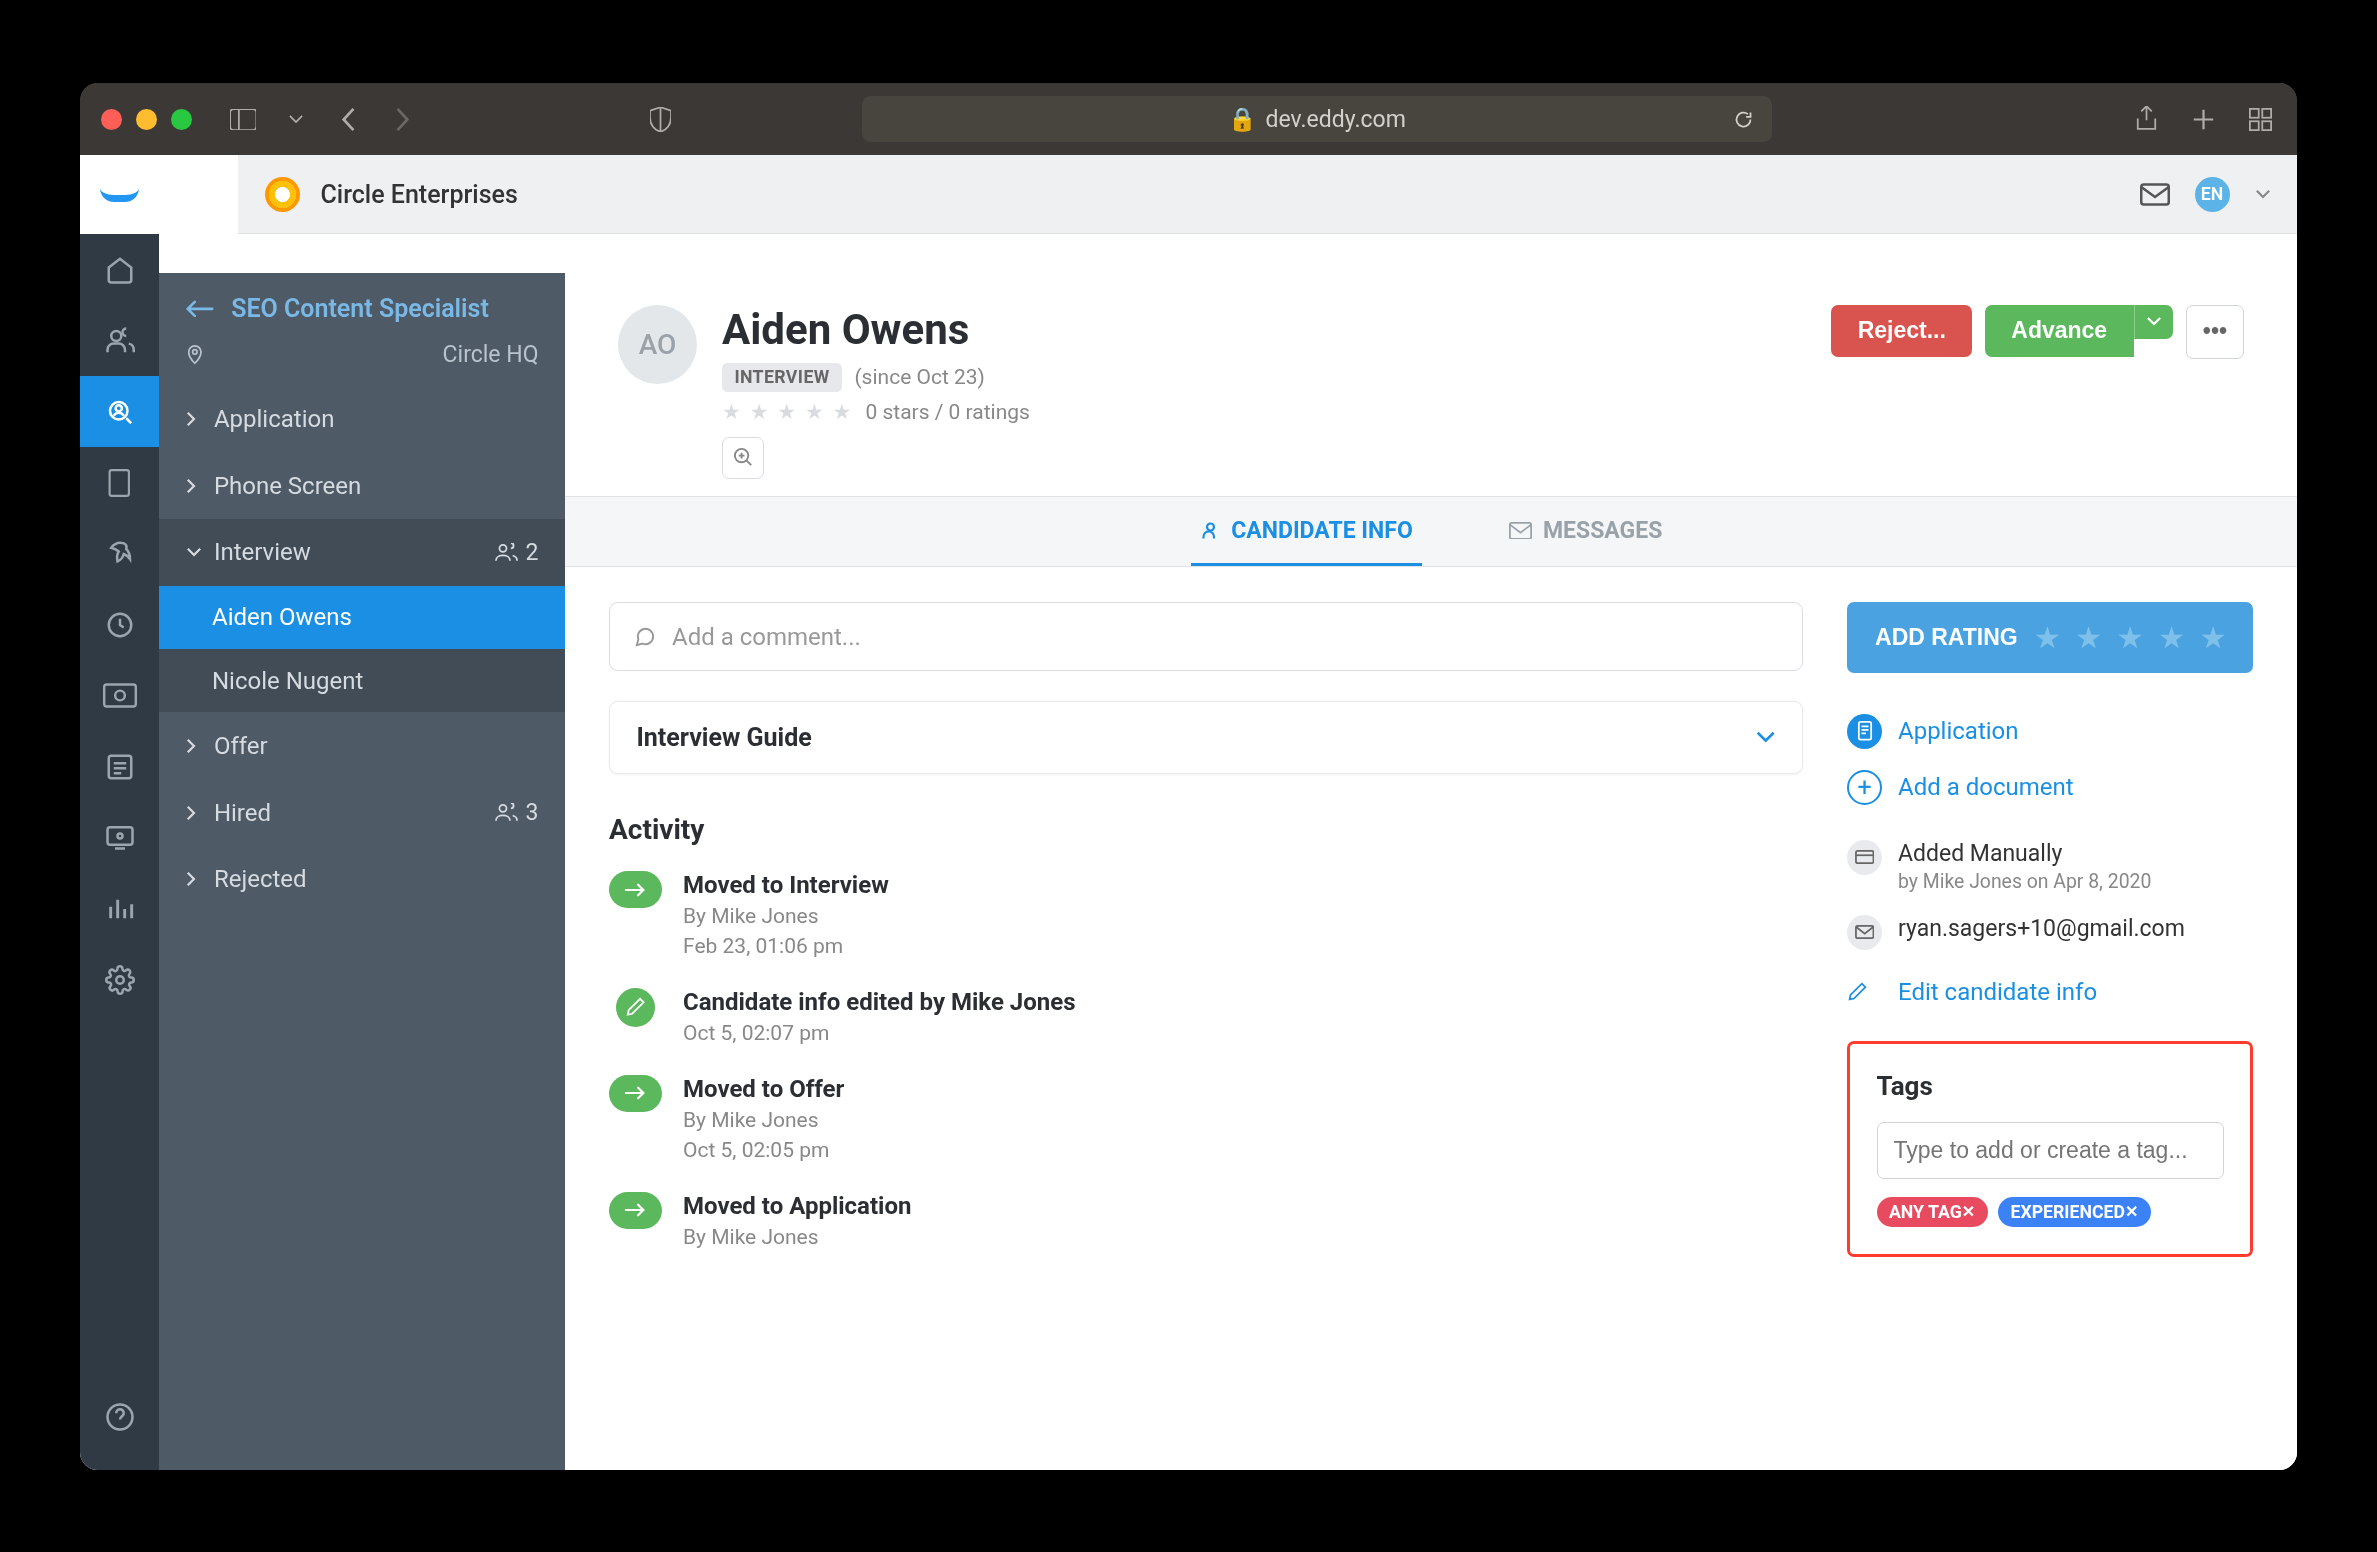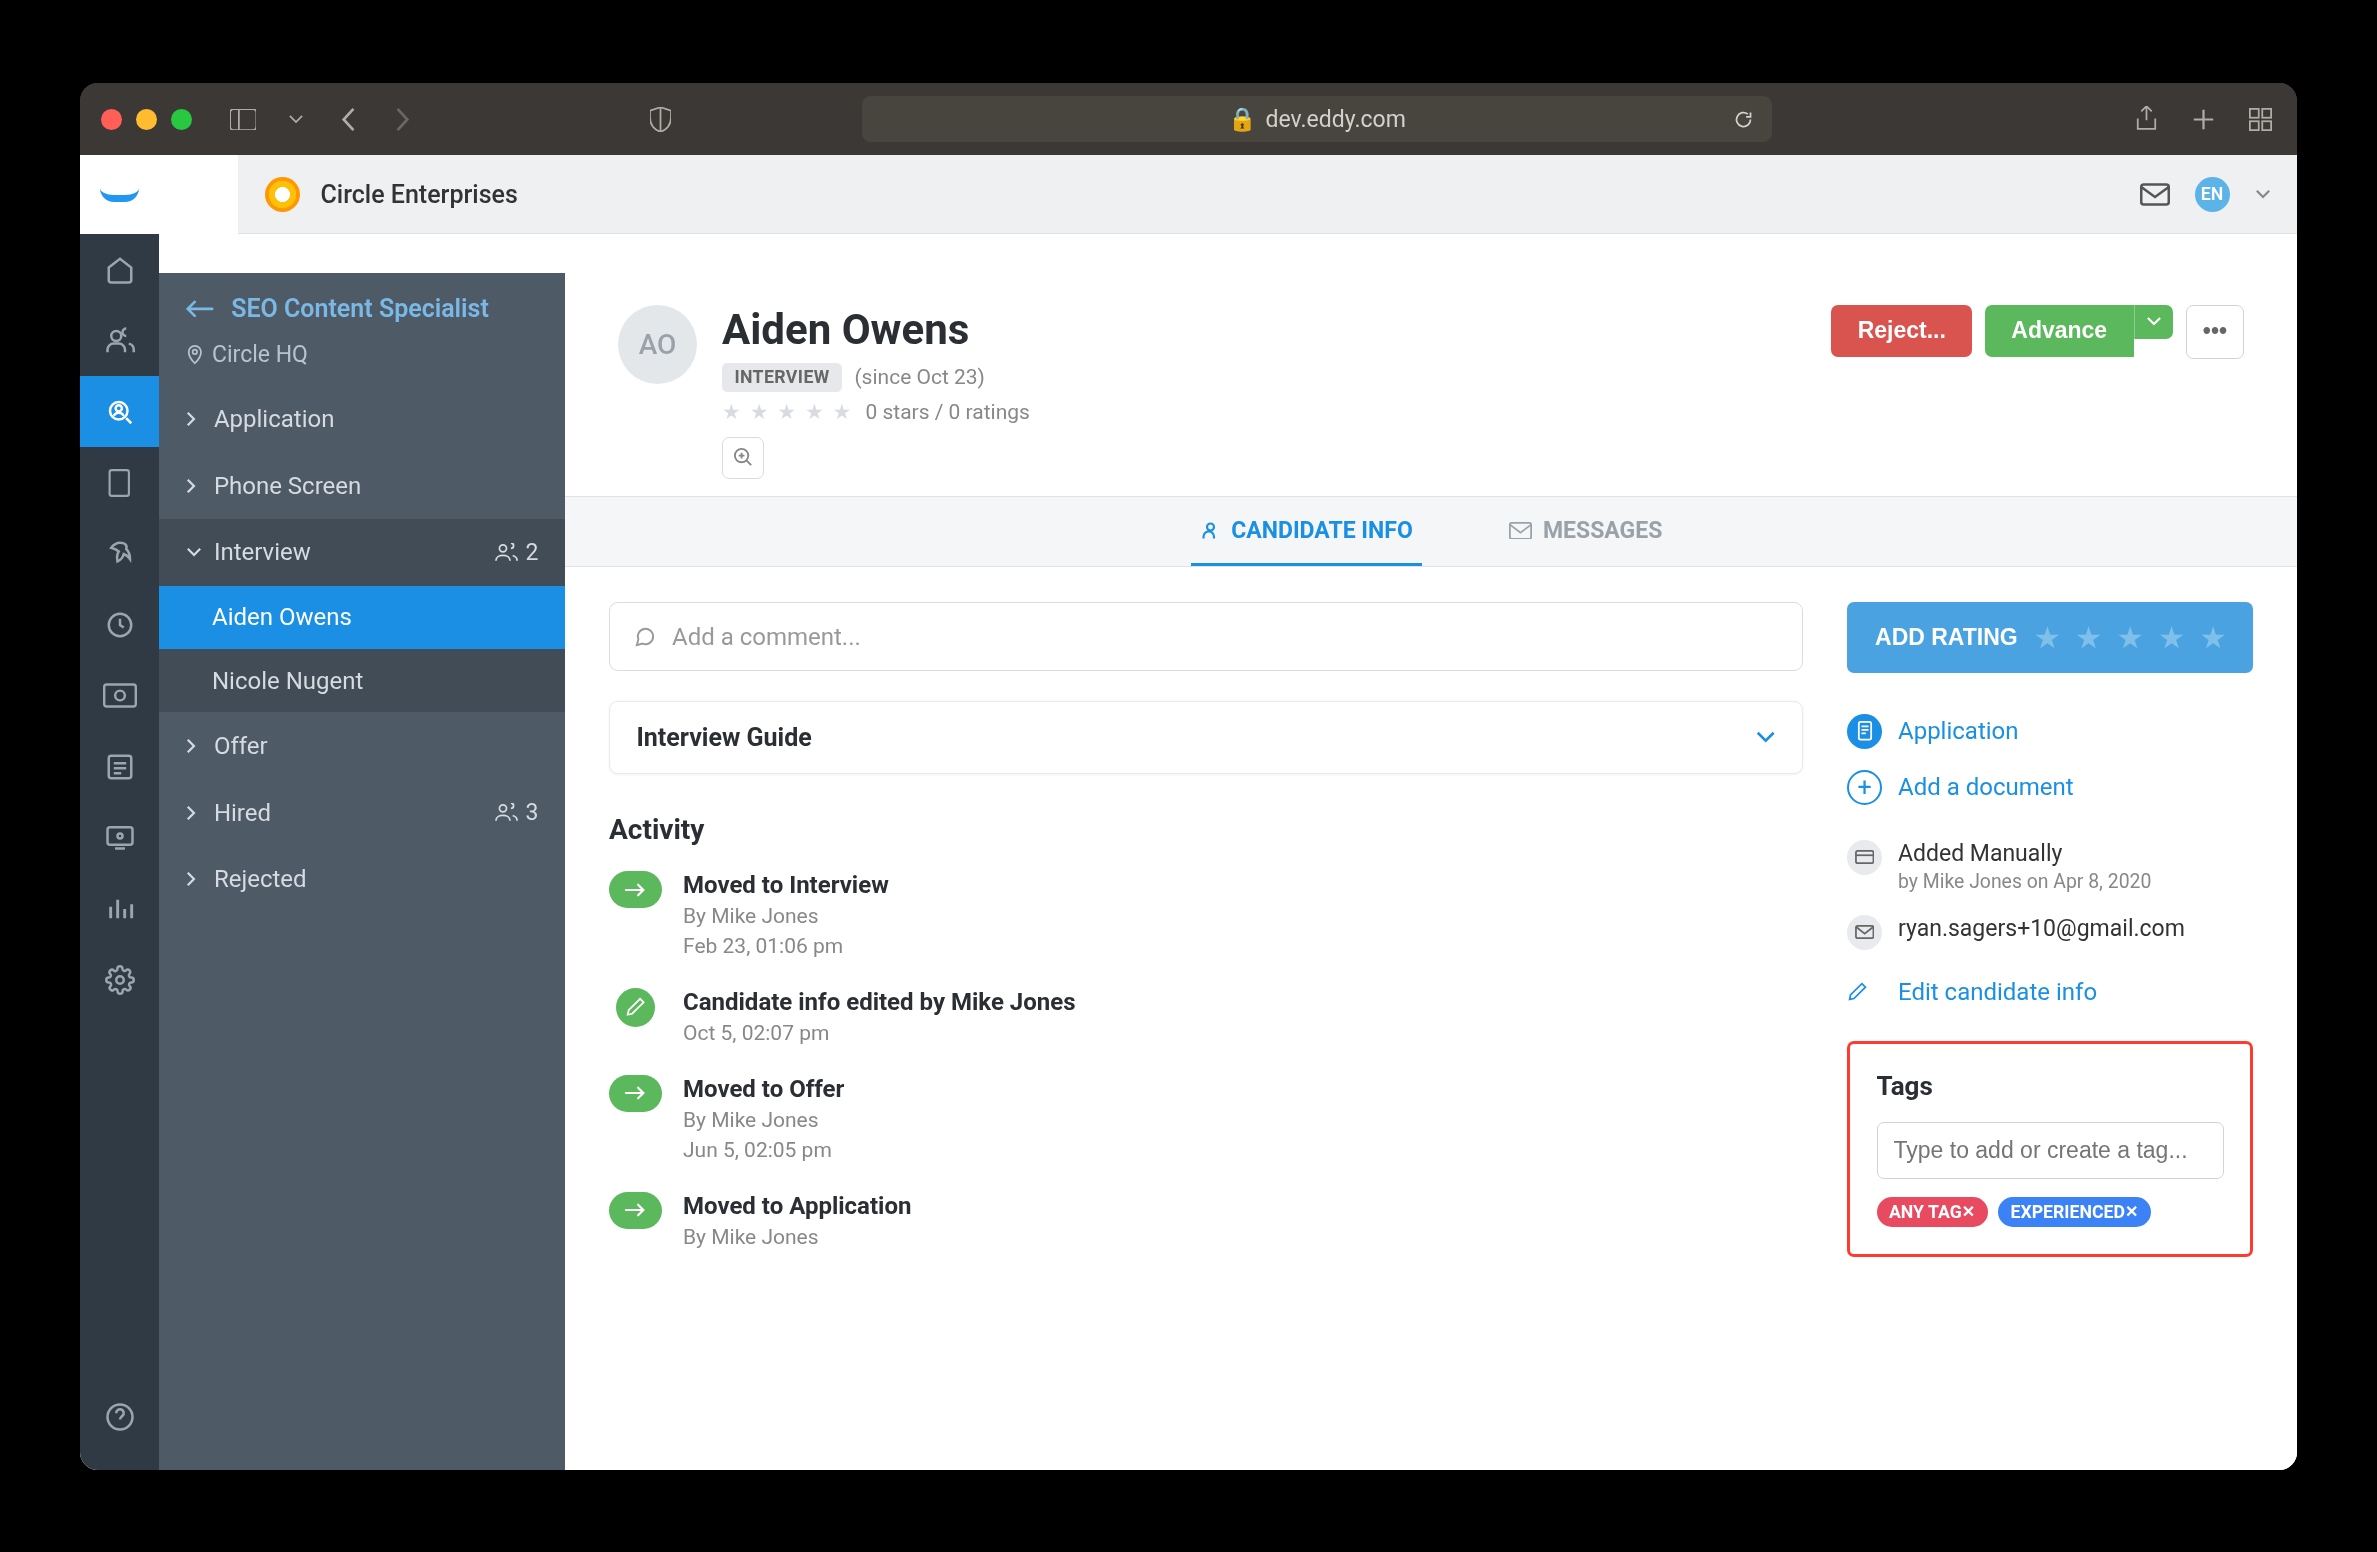--- a/index.html
+++ b/index.html
@@ -32,21 +32,21 @@
 .topbar-right { margin-left: auto; display: flex; align-items: center; gap: 25px; }
 .mail-icon { color: #555; }
 .user-badge { width: 35px; height: 35px; border-radius: 50%; background: #5bb3e8; color: #fff; display: flex; align-items: center; justify-content: center; font-size: 17.7px; font-weight: 600; }
 .chev { color: #888; }
 
 .content-wrap { flex: 1; display: flex; position: relative; padding-top: 118px; }
 .sidepanel { width: 406px; background: #4e5a66; color: #d5dbe0; display: flex; flex-direction: column; }
 .sp-header { padding: 21px 26.5px 12.4px; display: flex; align-items: center; gap: 17.7px; color: #7ab8e6; }
 .sp-header .back { color: #7ab8e6; }
 .sp-title { font-size: 25px; font-weight: 600; }
-.sp-loc { padding: 5.3px 26.5px 17.7px; display: flex; align-items: center; gap: 8.8px; color: #b8c3cc; font-size: 23px; }
+.sp-loc { padding: 5.3px 26.5px 17.7px; display: flex; align-items: center; gap: 8.8px; color: #b8c3cc; font-size: 23px; justify-content: space-between; }
 .sp-stage { padding: 19.4px 26.5px; display: flex; align-items: center; gap: 12.4px; font-size: 24px; color: #d5dbe0; cursor: pointer; }
 .sp-stage .chev-i { width: 16px; }
 .sp-stage.expanded { background: #414c57; }
 .sp-count { margin-left: auto; display: flex; align-items: center; gap: 7px; color: #d5dbe0; font-size: 23px; }
 .sp-candidate { padding: 17.7px 26.5px 17.7px 53px; font-size: 24px; background: #414c57; }
 .sp-candidate.active { background: #1a8fe3; color: #fff; }
 
 .main { flex: 1; background: #fff; overflow-y: auto; }
 .profile-head { padding: 32px 53px 17.7px; display: flex; gap: 25px; }
 .avatar { width: 79px; height: 79px; border-radius: 50%; background: #e4e7ea; color: #9aa2a9; display: flex; align-items: center; justify-content: center; font-size: 28px; font-weight: 500; text-align: right; }
@@ -463,21 +463,21 @@
             </div>
             <div class="activity-item">
               <div class="act-icon green">
                   <svg width="23" height="14" viewBox="0 0 26 16">
                     <path d="M2 8h20M16 2l6 6-6 6" fill="none" stroke="currentColor" stroke-width="2.5" stroke-linecap="round"></path>
                   </svg>
                 </div>
               <div>
                 <div class="act-title">Moved to Offer</div>
                 <div class="act-meta">By Mike Jones</div>
-                <div class="act-meta">Jun 5, 02:05 pm</div>
+                <div class="act-meta">Oct 5, 02:05 pm</div>
               </div>
             </div>
             <div class="activity-item">
               <div class="act-icon green">
                   <svg width="23" height="14" viewBox="0 0 26 16">
                     <path d="M2 8h20M16 2l6 6-6 6" fill="none" stroke="currentColor" stroke-width="2.5" stroke-linecap="round"></path>
                   </svg>
                 </div>
               <div>
                 <div class="act-title">Moved to Application</div>

